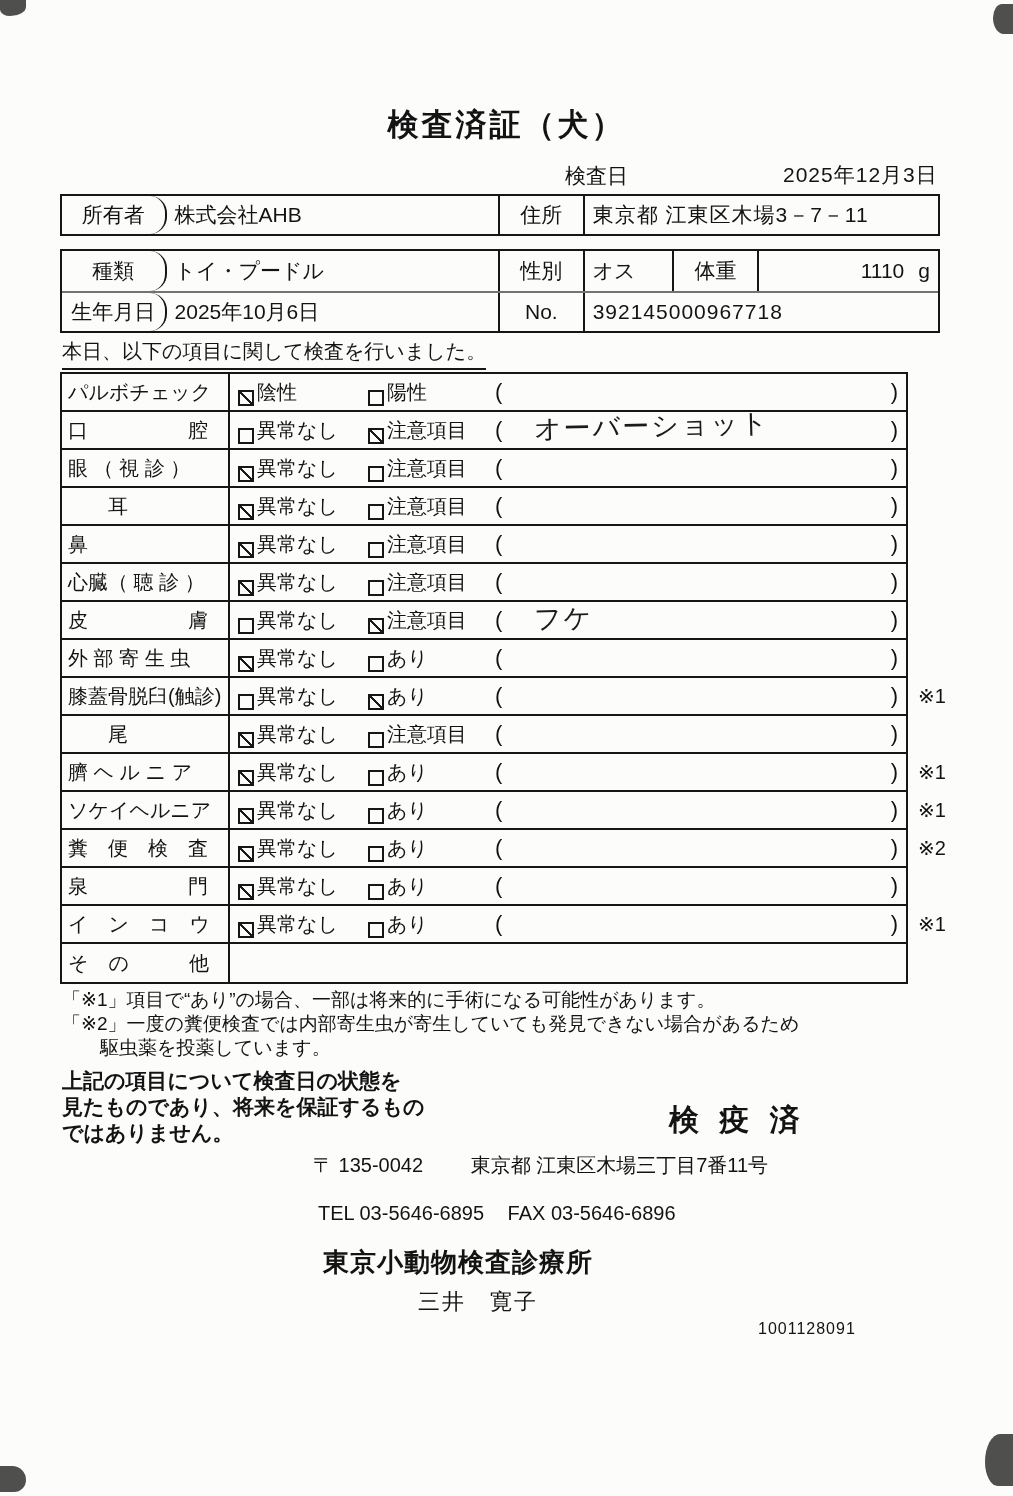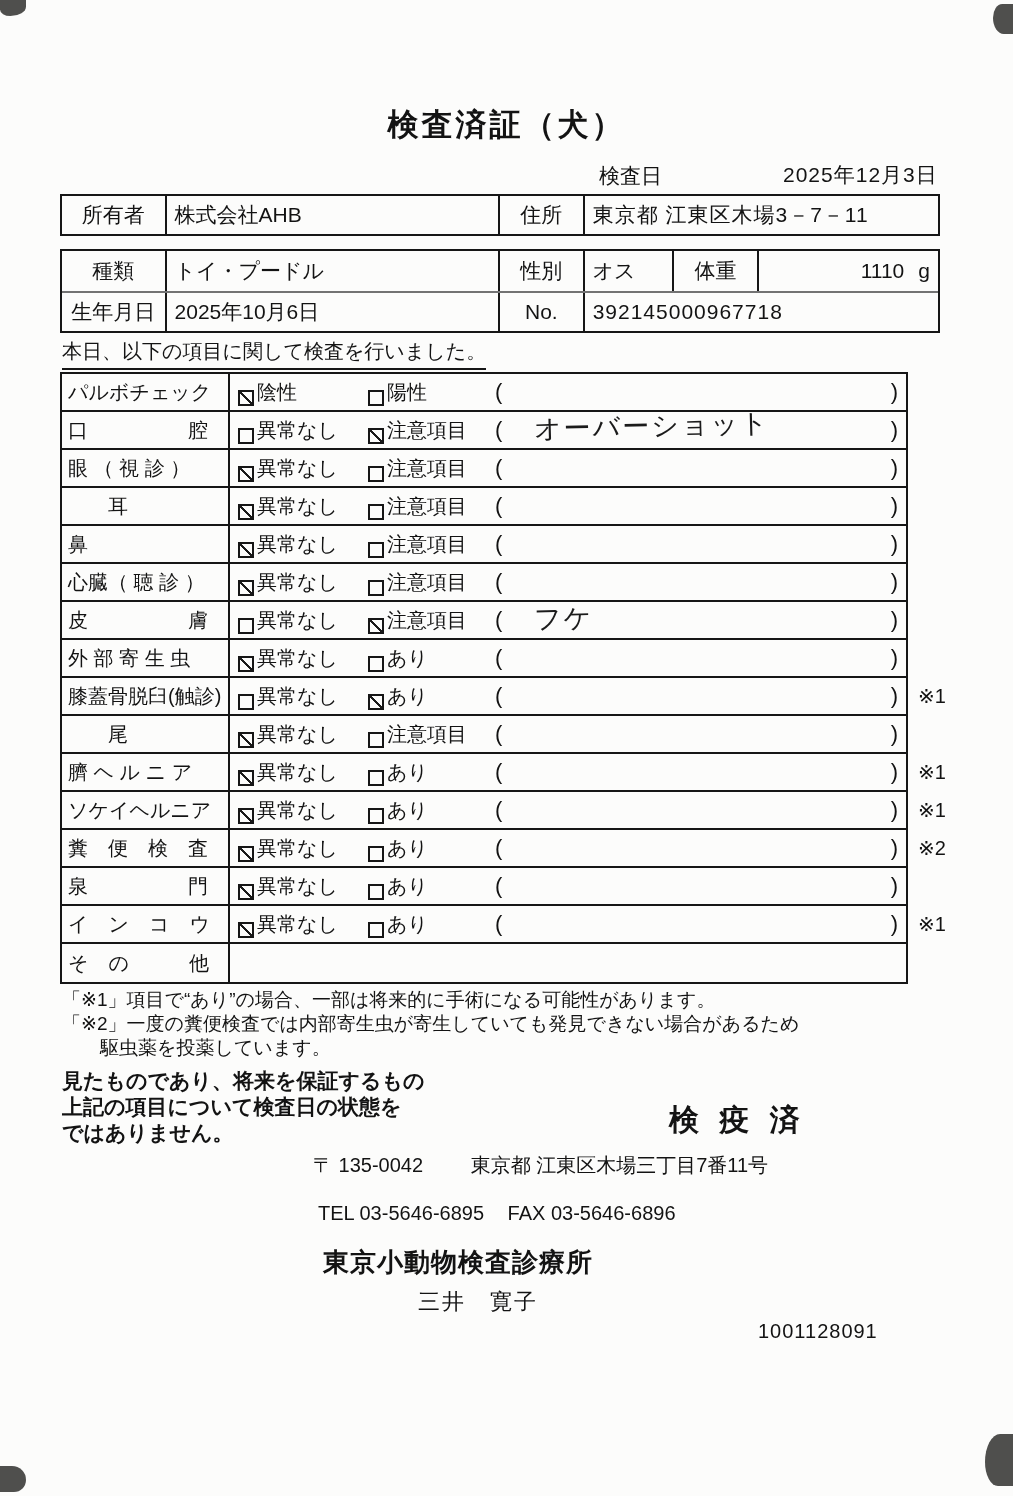--- a/index.html
+++ b/index.html
@@ -17,39 +17,39 @@
   .corner { position:absolute; background:#30302e; opacity:.85; }
   .c-tl { left:0; top:0; width:26px; height:16px; border-radius:0 0 90% 60%; }
   .c-tr { right:0; top:4px; width:20px; height:30px; border-radius:60% 0 0 70%; }
   .c-bl { left:0; bottom:4px; width:26px; height:26px; border-radius:0 70% 60% 0; }
   .c-br { right:0; bottom:10px; width:28px; height:52px; border-radius:70% 0 0 60%; }
 
   .title {
     position:absolute; top:104px; left:0; right:0;
     text-align:center; font-size:31px; font-weight:bold; letter-spacing:3px;
   }
-  .insp-date-label { position:absolute; top:162px; left:599px; font-size:21px; }
+  .insp-date-label { position:absolute; top:162px; left:565px; font-size:21px; }
   .insp-date-value { position:absolute; top:161px; left:783px; font-size:21px; letter-spacing:1px; }
 
   
   .tbl { position:absolute; left:60px; width:880px; border:2px solid #161616; }
   .trow { display:flex; height:38px; }
   .trow + .trow { border-top:2px solid #737373; }
   .tcell {
     border-right:2px solid #161616;
     display:flex; align-items:center;
     font-size:21px; padding:0 8px;
     overflow:hidden; white-space:nowrap;
   }
   .tcell:last-child { border-right:none; }
   .lab { justify-content:center; padding:0 2px; }
   .t-owner { top:194px; }
   .t-pet { top:249px; }
   .t-pet .trow { height:40px; }
-  .w-lab { width:105px; }
+  .w-lab { width:105px;border-radius:17px; }
   .w-val { width:335px; }
   .w-lab2 { width:85px; }
   .w-sex { width:90px; }
   .w-wlab { width:85px; }
   .w-wval { width:180px; justify-content:flex-end; }
   .w-no { width:355px; letter-spacing:1px; }
   .unit { margin-left:14px; }
 
   .intro {
     position:absolute; top:338px; left:62px;
@@ -100,21 +100,21 @@
   .stamp {
     position:absolute; top:1100px; left:669px;
     font-size:30px; font-weight:600; letter-spacing:6px; white-space:nowrap;
   }
   .addr-line { position:absolute; top:1152px; left:313px; font-size:20px; }
   .addr-line .addr2 { margin-left:42px; }
   .tel-line { position:absolute; top:1202px; left:318px; font-size:20px; }
   .tel-line .fax { margin-left:18px; }
   .clinic { position:absolute; top:1245px; left:323px; font-size:26px; font-weight:600; letter-spacing:1px; }
   .person { position:absolute; top:1287px; left:418px; font-size:22px; letter-spacing:2px; }
-  .code { position:absolute; top:1320px; left:758px; font-size:20px; letter-spacing:1px; }
+  .code { position:absolute; top:1320px; left:758px; font-size:16px; letter-spacing:1px; }
 </style>
 </head>
 <body>
 
 <div class="page">
 
   <div class="corner c-tl"></div>
   <div class="corner c-tr"></div>
   <div class="corner c-bl"></div>
   <div class="corner c-br"></div>
@@ -463,22 +463,22 @@
     </div>
   </div>
 
   <div class="footnotes">
     <div>「※1」項目で“あり”の場合、一部は将来的に手術になる可能性があります。</div>
     <div>「※2」一度の糞便検査では内部寄生虫が寄生していても発見できない場合があるため</div>
     <div class="fn-indent">駆虫薬を投薬しています。</div>
   </div>
 
   <div class="disclaimer">
+    <div>上記の項目について検査日の状態を</div>
     <div>見たものであり、将来を保証するもの</div>
-    <div>上記の項目について検査日の状態を</div>
     <div>ではありません。</div>
   </div>
 
   <div class="stamp">検 疫 済</div>
 
   <div class="addr-line">
     <span>〒 135-0042</span>
     <span class="addr2">東京都 江東区木場三丁目7番11号</span>
   </div>
 

